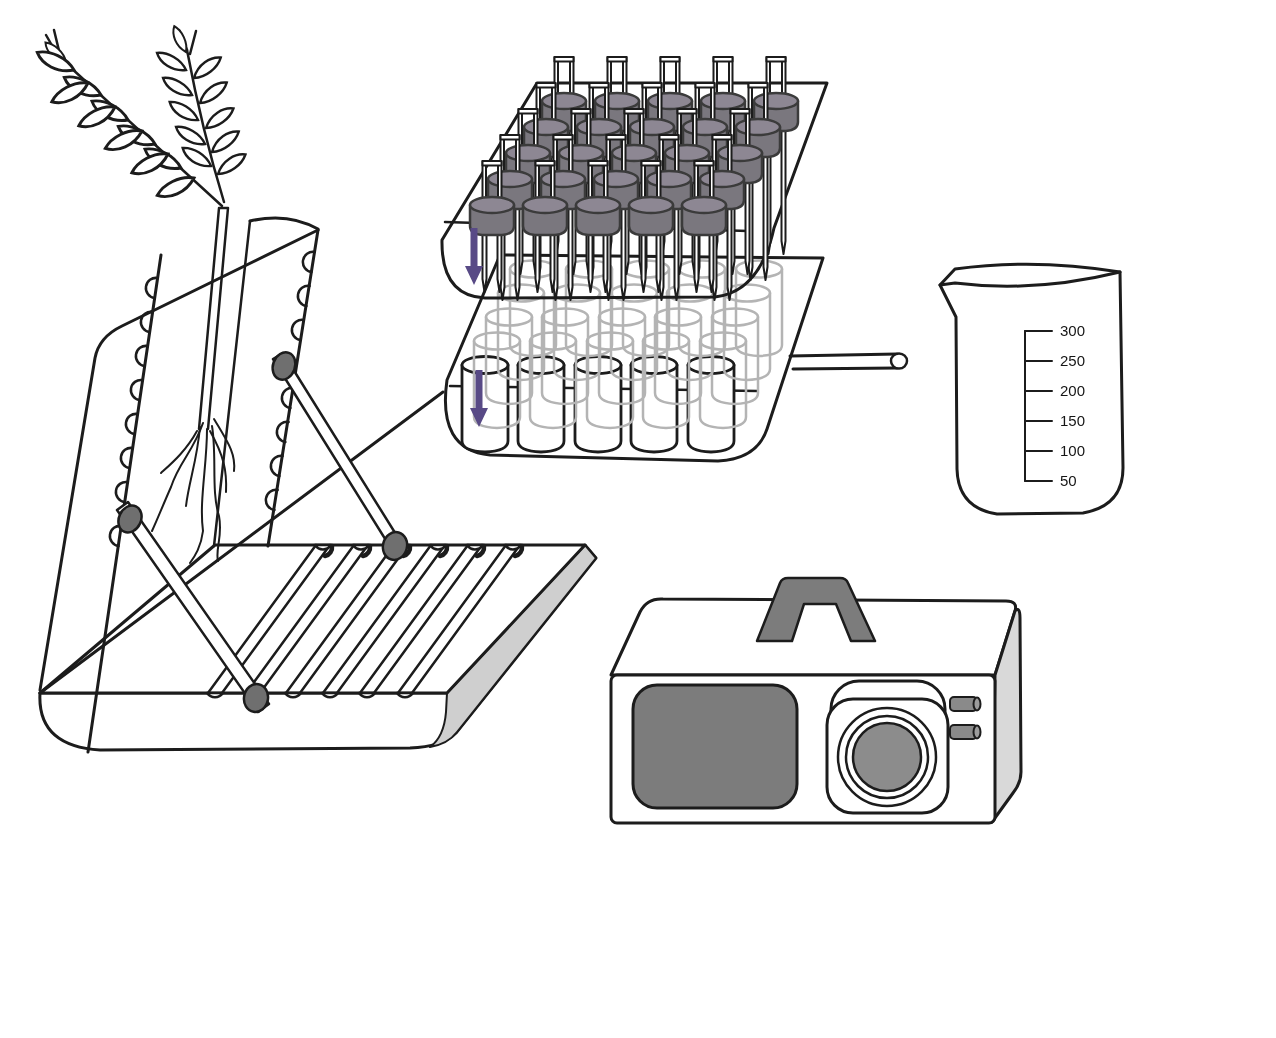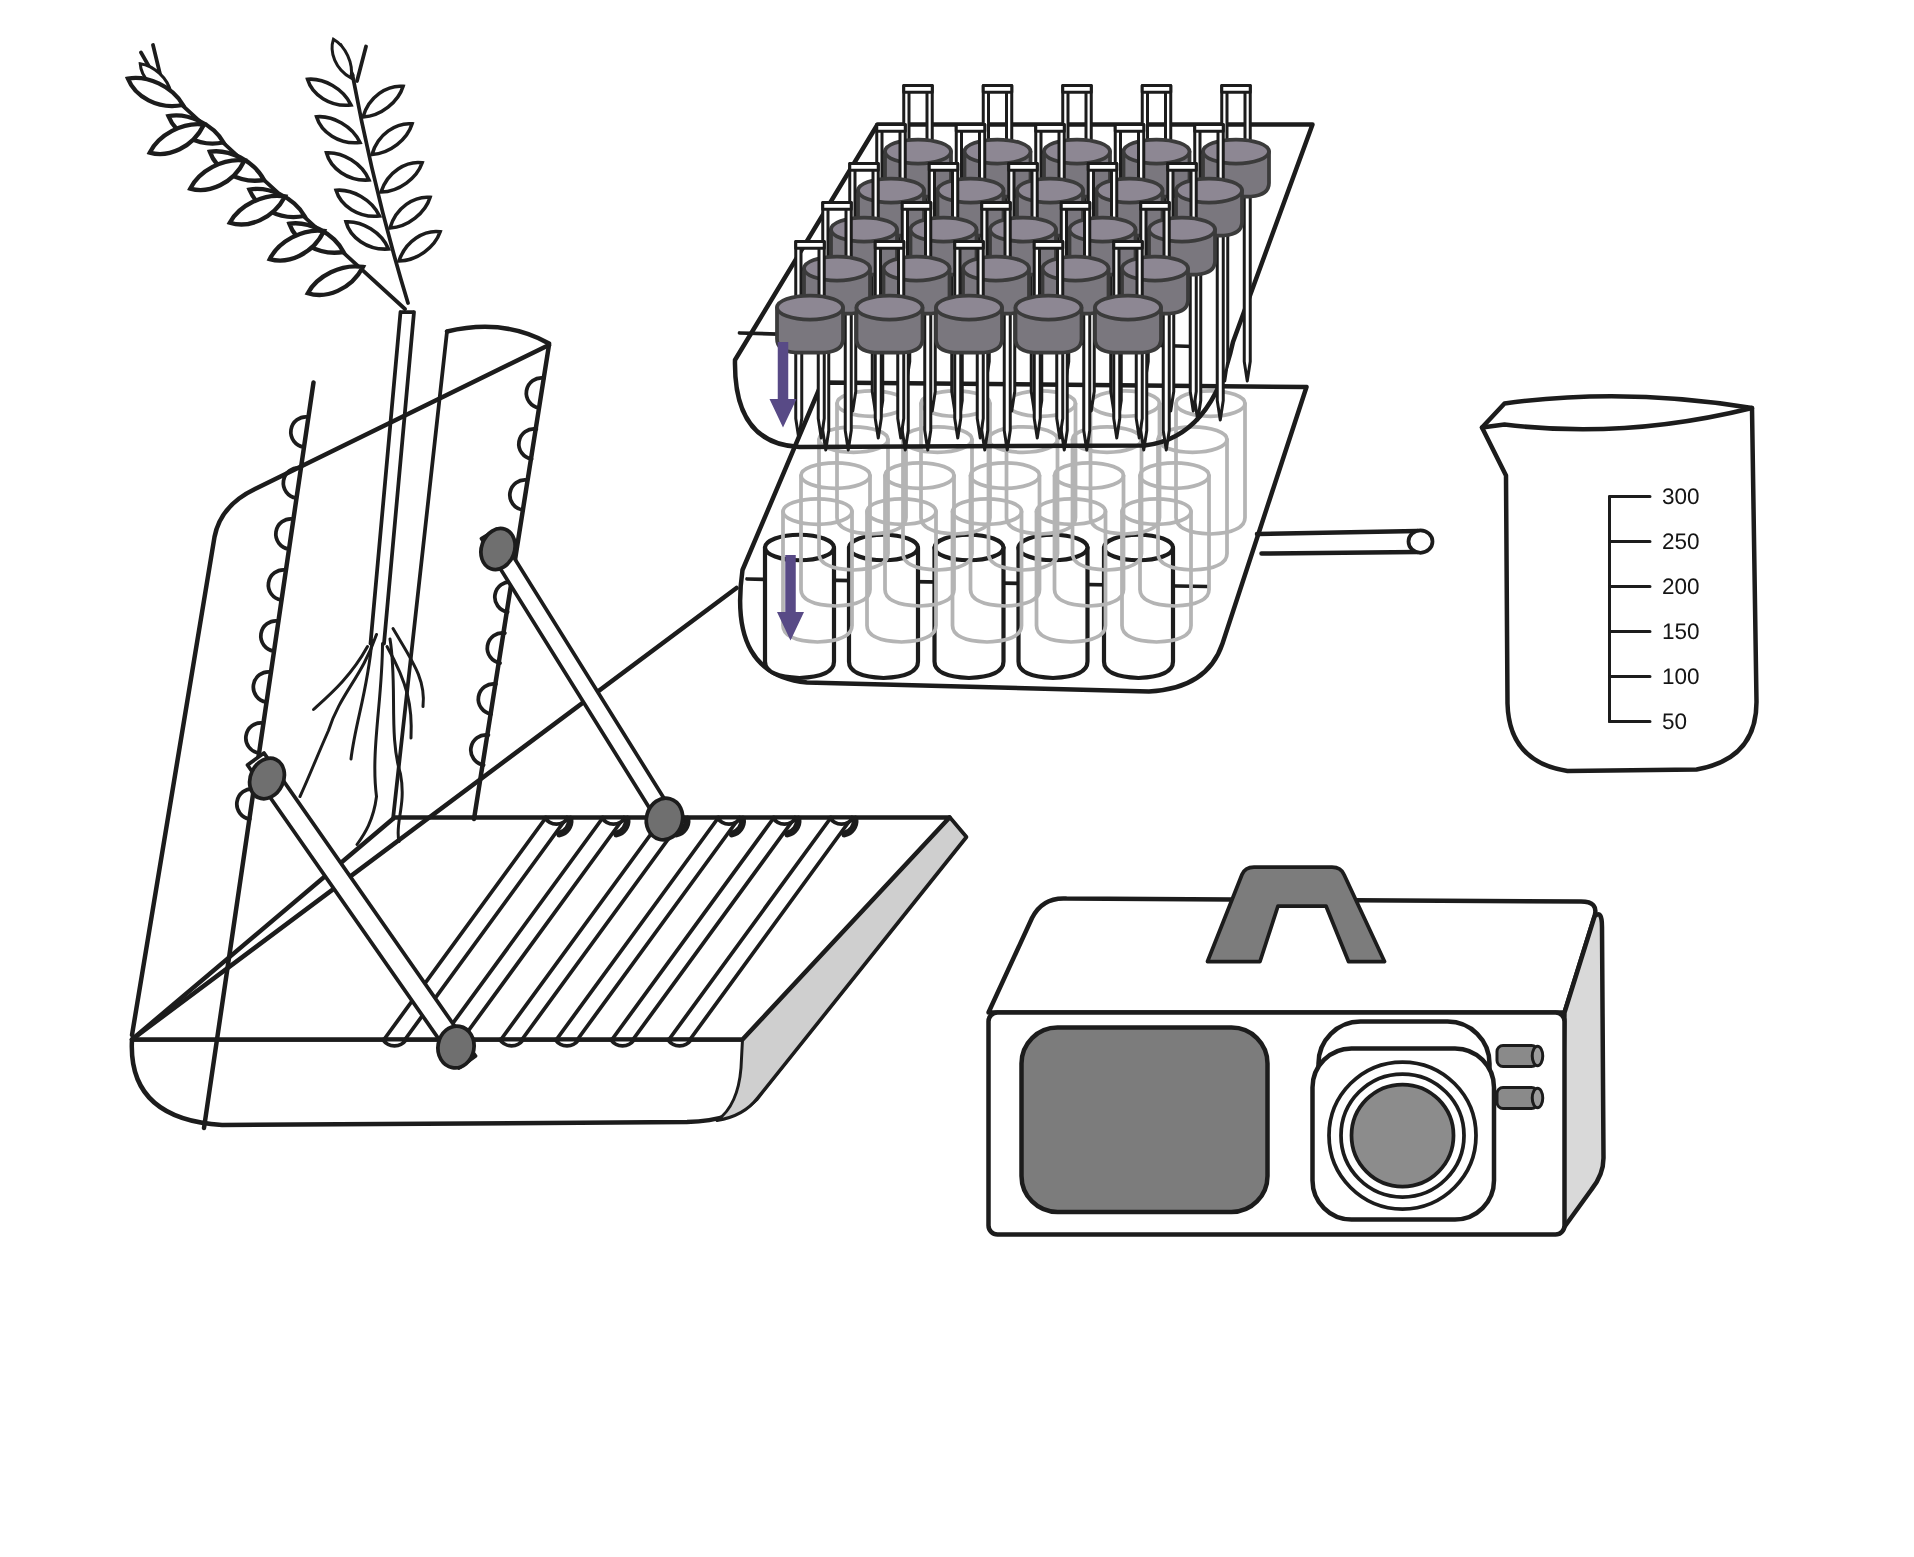--- a/index.html
+++ b/index.html
@@ -1,16 +1,16 @@
 <!DOCTYPE html>
 <html><head>
 <meta charset="utf-8">
 <style>
   html,body{margin:0;padding:0;background:#ffffff;}
-  .stage{width:1168px;height:1038px;position:relative;background:#fff;overflow:hidden;padding-left:48px;}
+  .stage{width:1168px;height:1038px;position:relative;background:#fff;overflow:hidden;}
   svg{display:block;}
   text.scale-label{font-family:"Liberation Sans",sans-serif;font-size:15px;fill:#151515;}
 </style>
 </head>
 <body>
 
 <div class="stage">
 <svg width="1276" height="1038" viewBox="0 0 1276 1038">
   <defs>
     <path id="leaf" d="M 0,0 C 9,-12 24,-15 34,-10 C 27,-1 12,4 0,0 Z" fill="#ffffff" stroke="#1c1c1c" stroke-width="2.5"></path>

